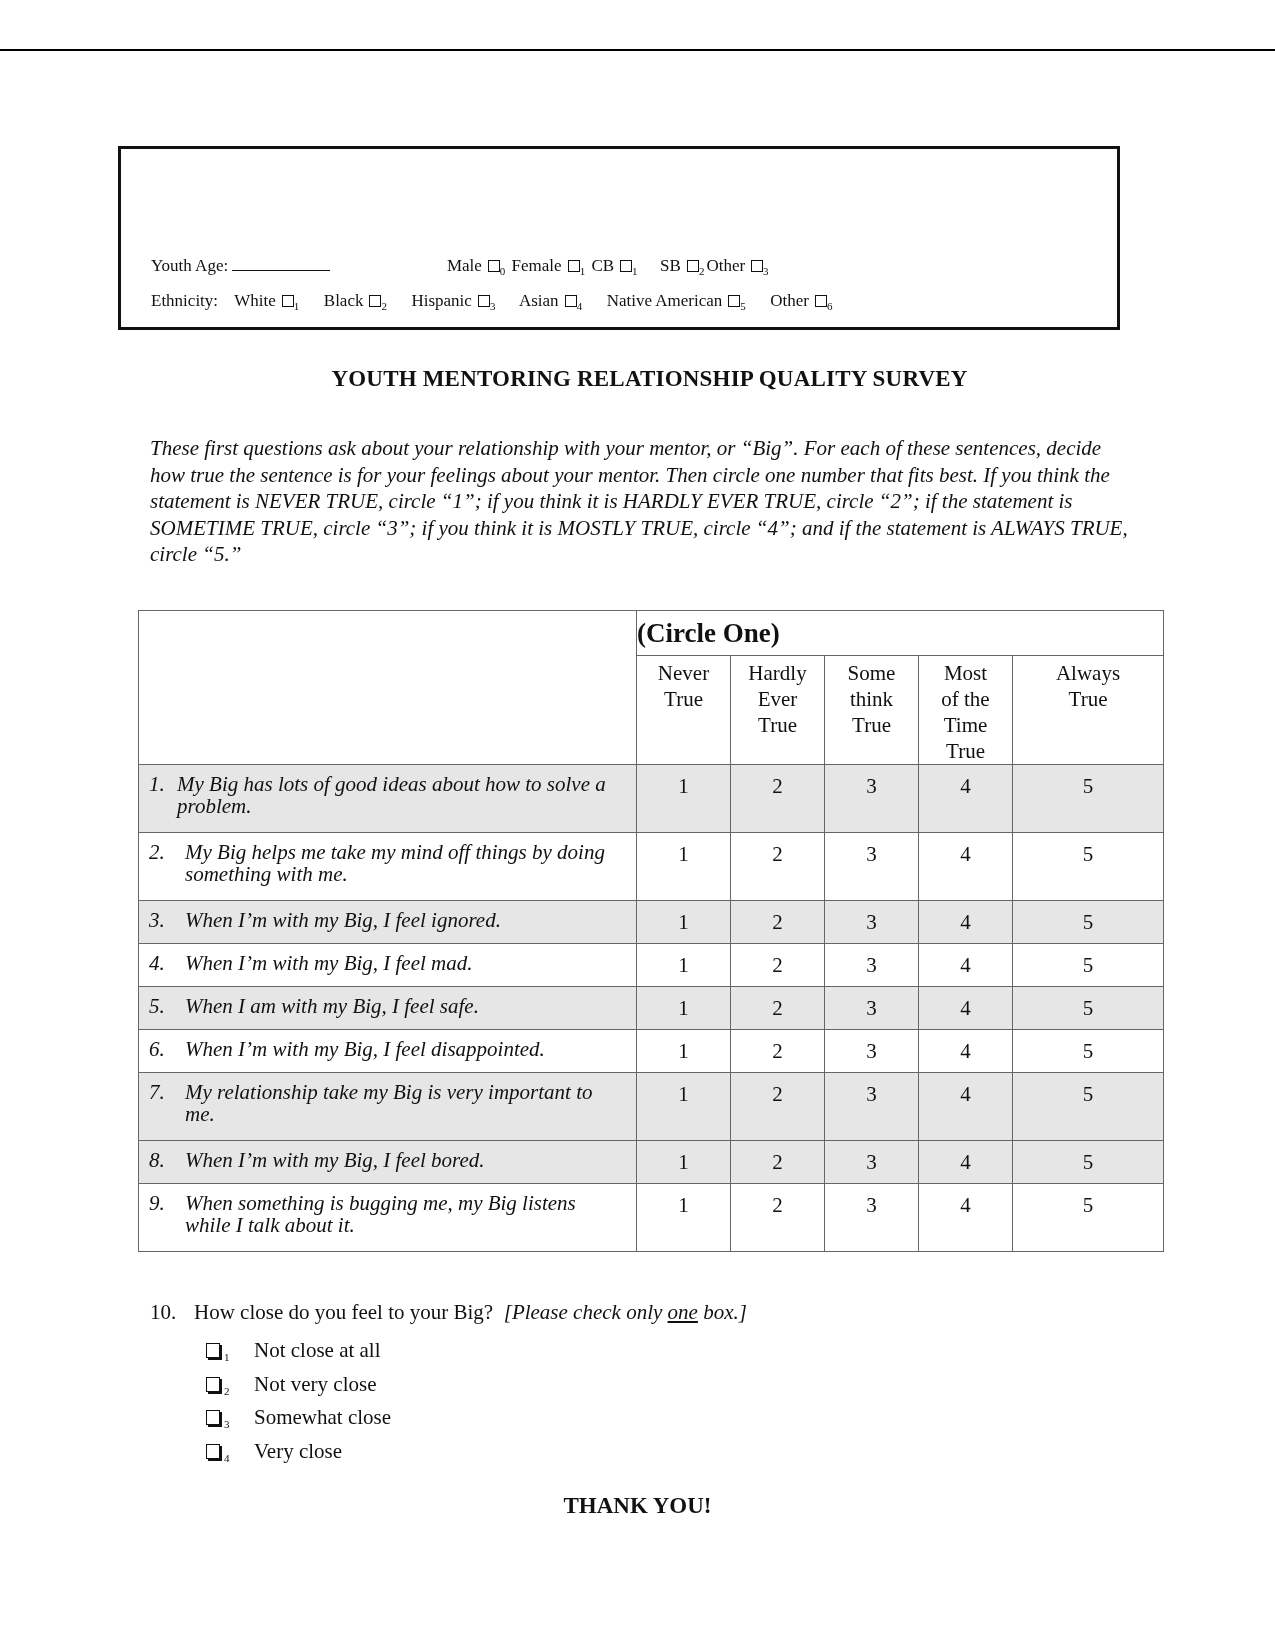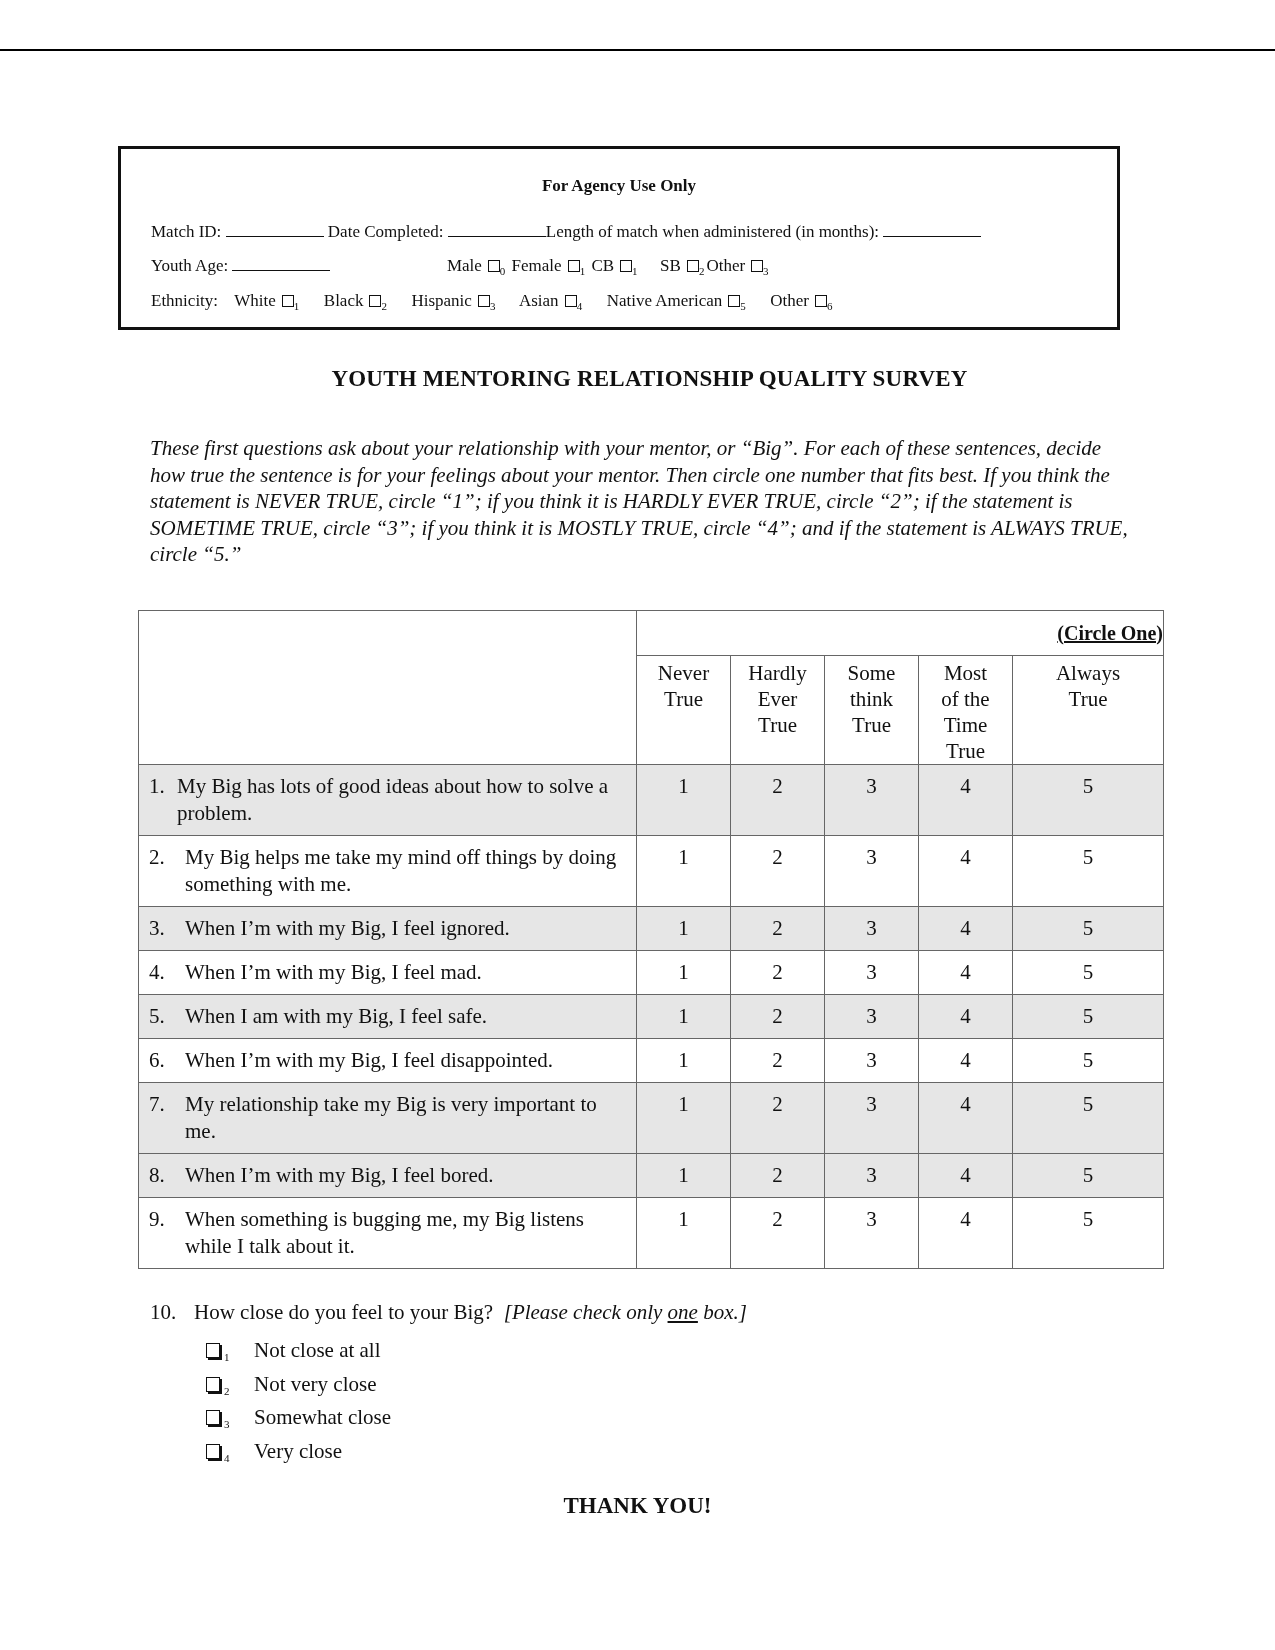--- a/index.html
+++ b/index.html
@@ -18,24 +18,24 @@
   .sub { font-size:11px; vertical-align:-4px; margin-right:2px; }
   .gap { display:inline-block; }
 
   .survey-title { position:absolute; left:12px; width:1275px; top:366px; text-align:center;
                   font-weight:bold; font-size:23px; letter-spacing:0.2px; }
   .intro { position:absolute; left:150px; top:435px; width:990px; font-size:21px; line-height:26.5px;font-style:italic; }
 
   table.qtab { position:absolute; left:138px; top:610px; width:1026px; border-collapse:collapse; font-size:21px; }
   table.qtab td, table.qtab th { border:1.4px solid #666; padding:0; }
   .hdr-blank { width:497px; }
-  .circle-one { height:44px; text-align:right; font-weight:bold; font-size:20px;text-decoration:underline; }
+  .circle-one { height:44px; text-align:left; font-weight:bold; font-size:27px; }
   .colh { width:93px; text-align:center; vertical-align:top; font-weight:normal; line-height:26px; padding-top:4px !important; height:100px; }
   .colh.last { width:150px; }
-  .q-cell { vertical-align:top; padding:8px 10px 8px 10px !important; line-height:27px; }
+  .q-cell { vertical-align:top; padding:8px 10px 8px 10px !important; line-height:22px;font-style:italic; }
   .q-num { display:inline-block; width:36px; vertical-align:top; }
   .q-text { display:inline-block; width:440px; vertical-align:top; }
   .q1 .q-num { width:28px; }
   .n-cell { text-align:center; vertical-align:top; padding-top:9px !important; }
   tr.shaded td { background:#e6e6e6; }
 
   .q10 { position:absolute; left:150px; top:1300px; font-size:21px; }
   .q10 .num { display:inline-block; width:44px; }
   .q10 i { font-style:italic;text-align:right; }
   .opts { position:absolute; left:206px; top:1337px; font-size:21px; line-height:26.5px; }
@@ -45,29 +45,21 @@
   .osub { font-size:11px; vertical-align:-4px; display:inline-block; width:30px; padding-left:4px; }
   .thanks { position:absolute; left:0; width:1275px; top:1493px; text-align:center;
             font-weight:bold; font-size:23px; }
 </style>
 </head>
 <body>
 
 <div class="top-rule"></div>
 
 <div class="agency-box">
-  <div class="agency-title">For Agency Use Only</div>
 
-  <div class="agency-line l1">
-    <span>Match ID:</span>
-    <span class="blank"></span>
-    <span>Date Completed:</span>
-    <span class="blank"></span><span>Length of match when administered (in months):</span>
-    <span class="blank"></span>
-  </div>
 
   <div class="agency-line l2">
     <span>Youth Age:</span>
     <span class="blank"></span>
     <span class="gap" style="width:108px"></span>
     <span>Male</span><span class="cb"></span><span class="sub">0</span>
     <span>Female</span><span class="cb"></span><span class="sub">1</span>
     <span>CB</span><span class="cb"></span><span class="sub">1</span>
     <span class="gap" style="width:12px"></span>
     <span>SB</span><span class="cb"></span><span class="sub">2</span><span>Other</span><span class="cb"></span><span class="sub">3</span>

